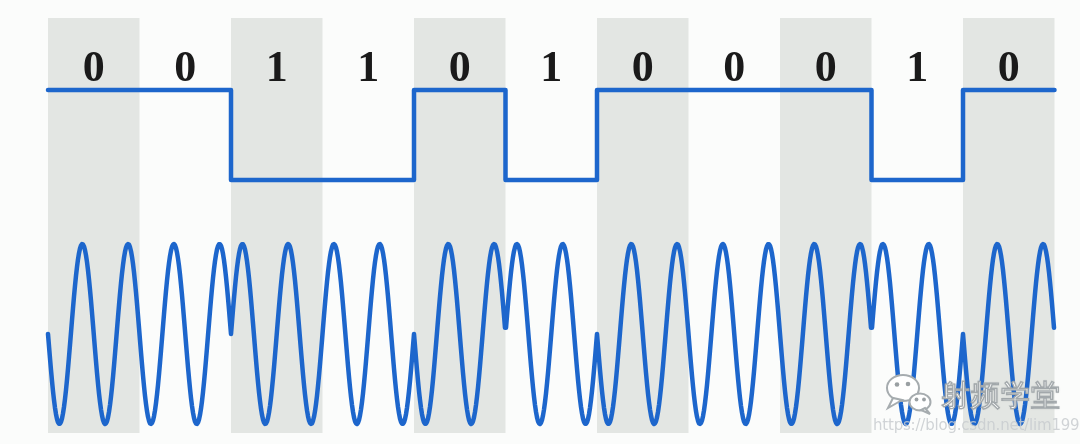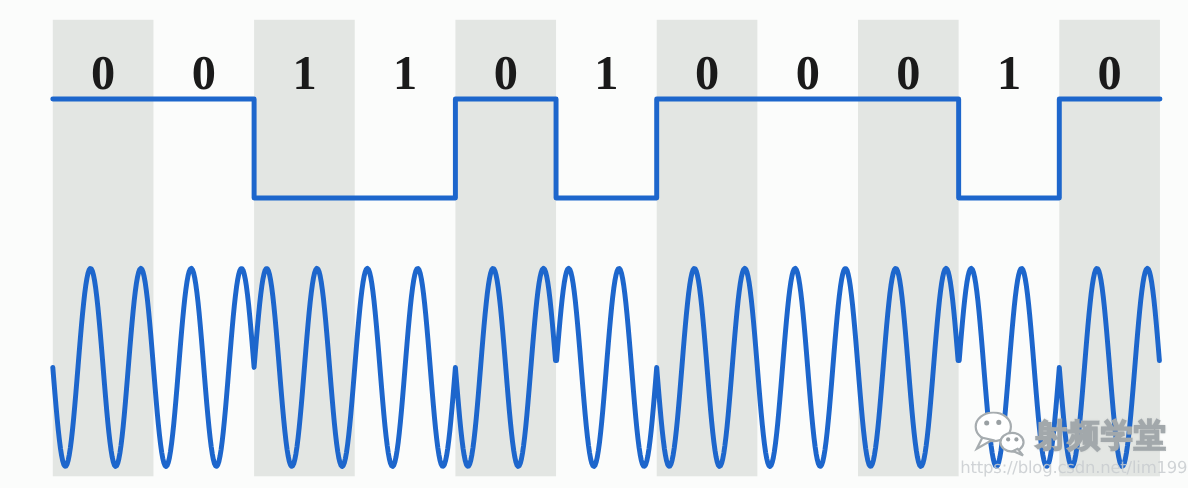--- a/index.html
+++ b/index.html
@@ -22,21 +22,21 @@
     stroke-linecap:round;
   }
   .watermark{
     position:absolute;
     left:884px;top:374px;
     display:flex;align-items:center;gap:7px;
     pointer-events:none;
   }
   .wm-title{
     font-family:"DejaVu Sans", sans-serif;
-    font-weight:700;
+    font-weight:400;
     font-size:29px;
     line-height:1;
     color:#ffffff;
     letter-spacing:1px;
     -webkit-text-stroke:1.3px #a2a8ab;
     text-shadow:0 0 2px rgba(150,156,159,0.85);
     white-space:nowrap;
   }
   .wm-url{
     position:absolute;

